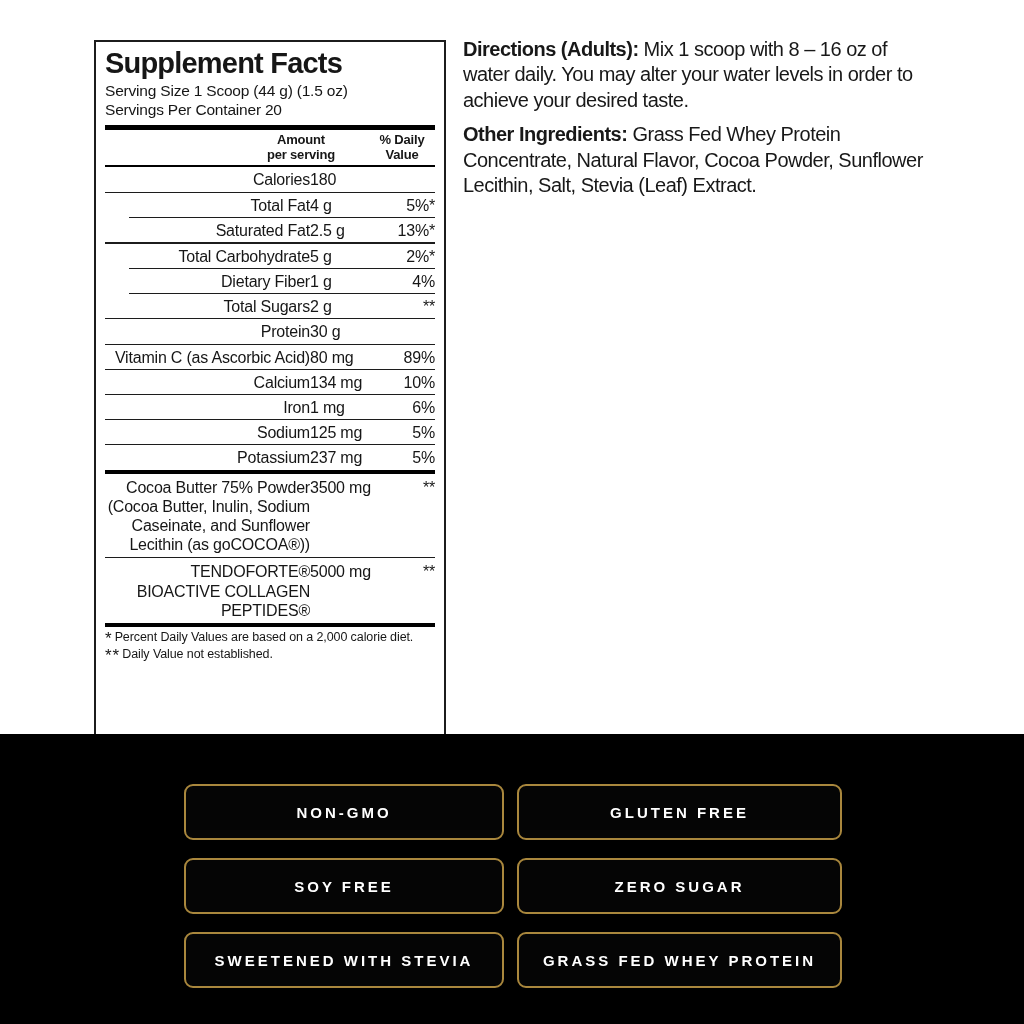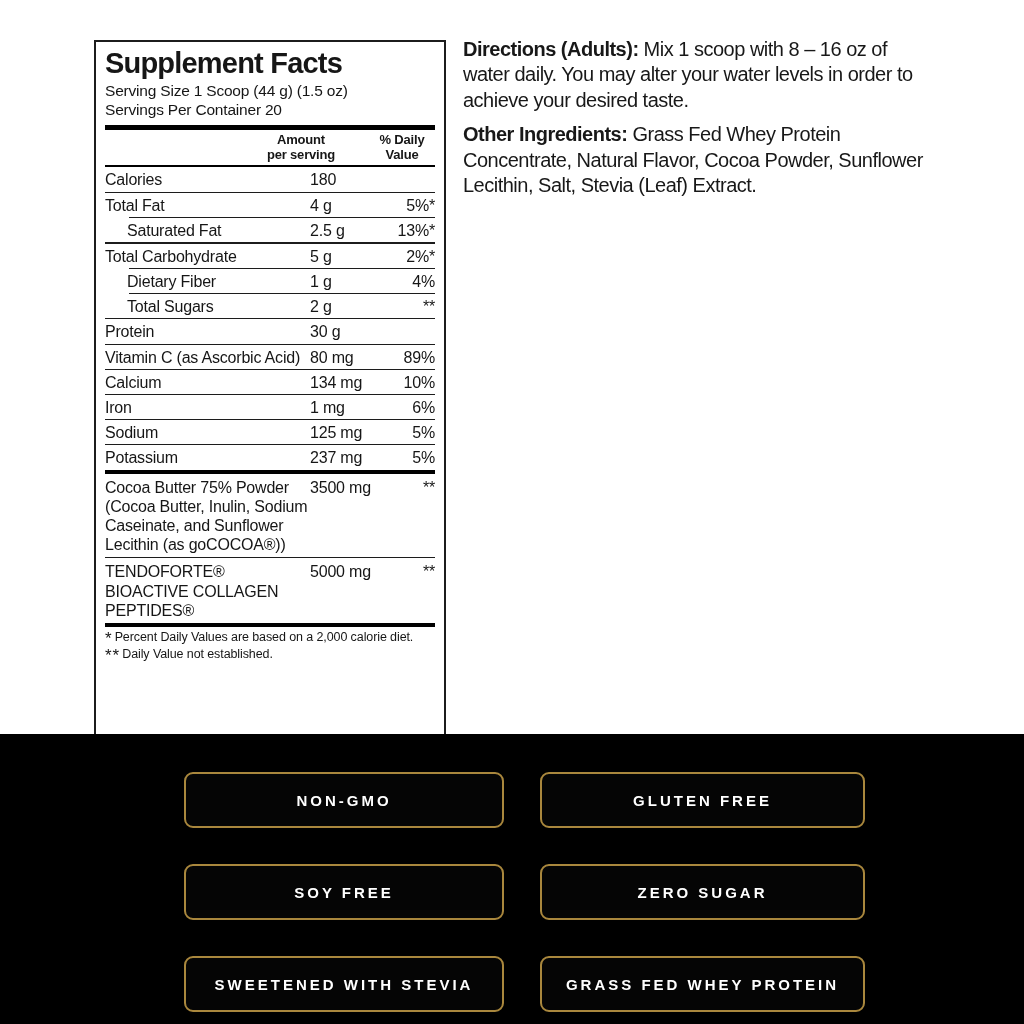--- a/index.html
+++ b/index.html
@@ -19,42 +19,42 @@
   .sep { height:1px; background:#1c1c1c; }
   .sep.ind { margin-left:24px; }
 
   .hdr-row { display:flex; align-items:center; padding:3px 0 3px 0; border-bottom:2px solid #000; }
   .hdr-sp { flex:1; }
   .hdr-amt { width:116px; text-align:center; font-size:13px; font-weight:bold; line-height:1.12; }
   .hdr-dv  { width:66px;  text-align:center; font-size:13px; font-weight:bold; line-height:1.12; margin-left:10px; }
   .hdr-amt span, .hdr-dv span { display:block; }
 
   .row { display:flex; font-size:16px; line-height:1.2; padding:3px 0 2px 0; }
-  .row .nm  { width:205px; }
+  .row .nm  { width:205px;text-align:right; }
   .row.ind .nm { padding-left:22px; }
   .row .amt { width:82px; }
   .row .dv  { flex:1; text-align:right; }
   .row .nm span { display:block; }
   .row.multi { padding:4px 0 3px 0; }
 
   .fnotes { padding-top:3px; }
   .fn { display:flex; font-size:12.5px; line-height:1.25; letter-spacing:-0.1px; }
   .fn .fstar { font-size:17px; line-height:1; padding-right:2px; letter-spacing:1px; }
 
   
   .right-col { position:absolute; left:463px; top:37px; width:474px; font-size:20px;
                line-height:1.27; letter-spacing:-0.5px; color:#181818; }
   .right-col p + p { margin-top:9px; }
   .right-col b { letter-spacing:-0.5px;margin-top:29px; }
 
   
   .band { position:absolute; left:0; top:734px; width:1024px; height:290px; background:#000000; }
   .badge-grid {
-    position:absolute; left:184px; top:38px; width:658px;
-    display:grid; grid-template-columns:320px 325px; column-gap:13px; row-gap:18px;gap:36px;
+    position:absolute; left:184px; top:50px; width:658px;
+    display:grid; grid-template-columns:320px 325px; column-gap:13px; row-gap:18px;
   }
   .badge {
     height:56px; border:2px solid #a9873d; border-radius:9px; background:#050505;
     display:flex; align-items:center; justify-content:center;
     color:#ffffff; font-weight:bold; font-size:15px; letter-spacing:3px; white-space:nowrap;
   }
 </style>
 </head>
 <body>
 

